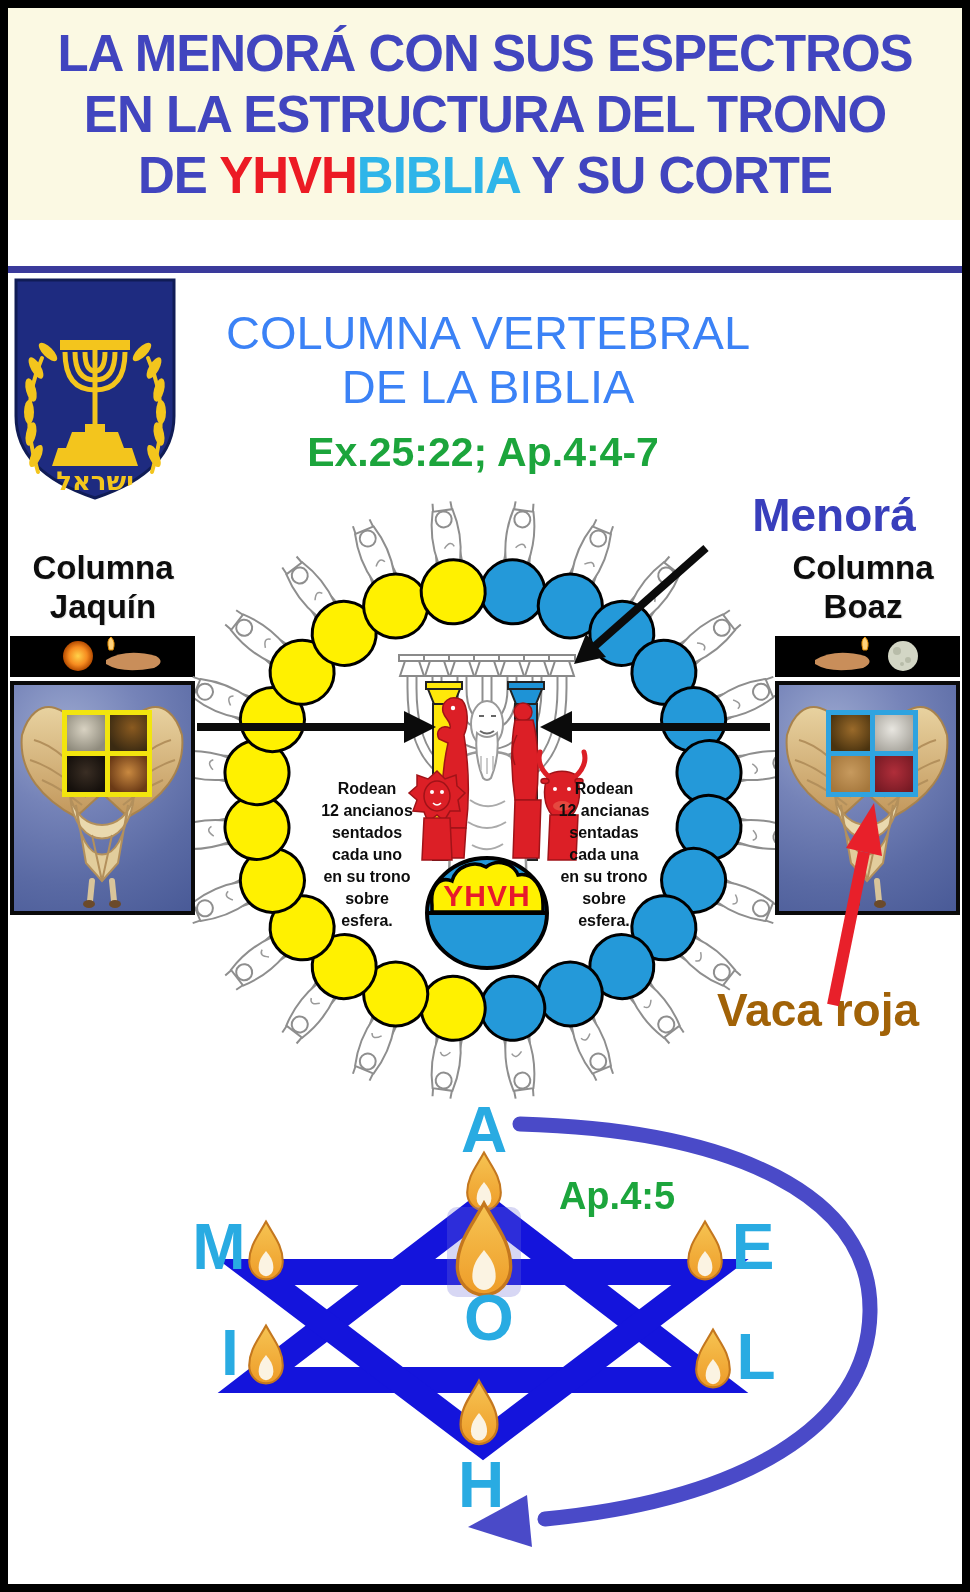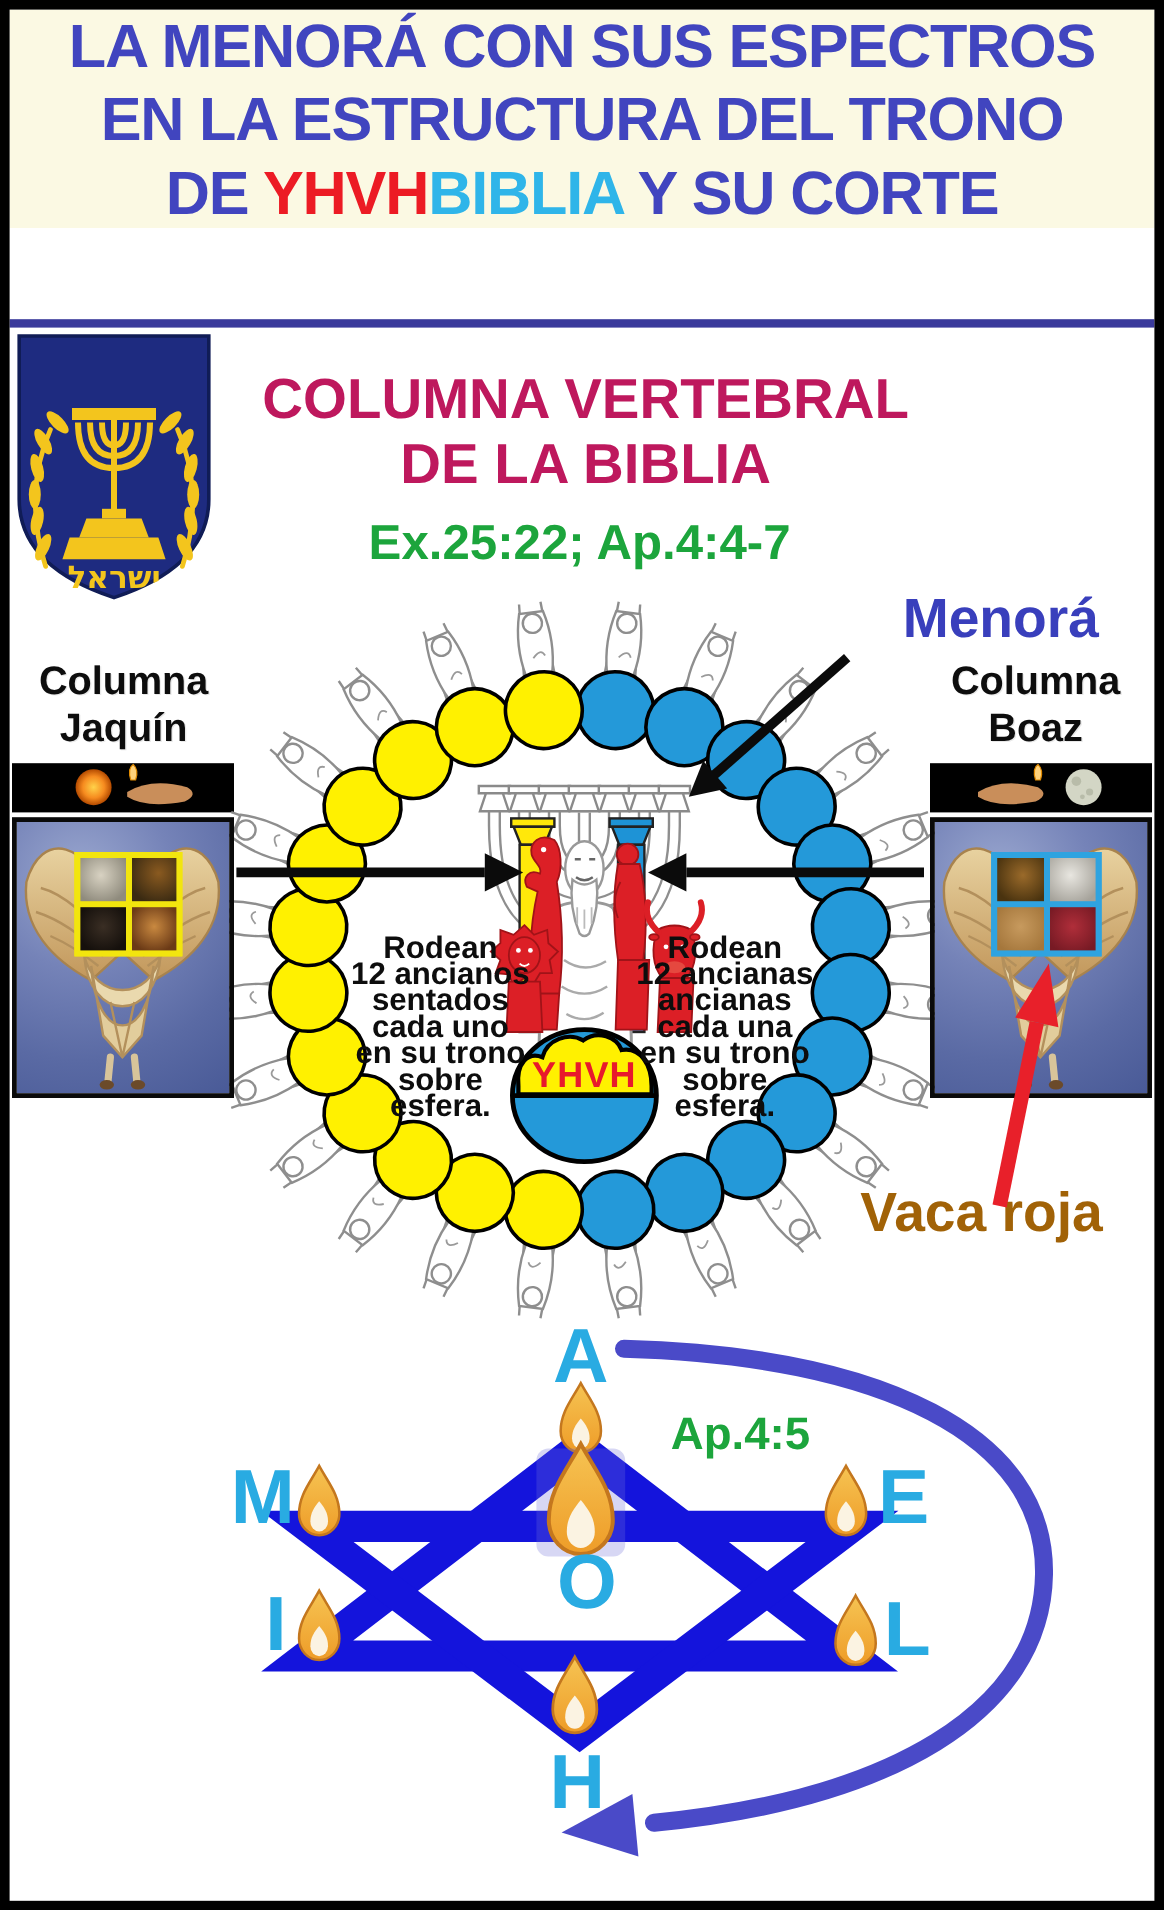--- a/index.html
+++ b/index.html
@@ -2,30 +2,30 @@
 <html><head>
 <meta charset="utf-8">
 <style>
   html,body{margin:0;padding:0;background:#666;}
   .page{position:relative;width:970px;height:1592px;background:#ffffff;overflow:hidden;
         font-family:"Liberation Sans","DejaVu Sans",sans-serif;}
   .page::after{content:"";position:absolute;inset:0;border:8px solid #000;pointer-events:none;z-index:40;}
   .abs{position:absolute;}
   .ctr{transform:translate(-50%,-50%);text-align:center;}
   
-  .header{left:8px;top:8px;width:954px;height:182px;background:#FBF9E3;z-index:1;
+  .header{left:8px;top:8px;width:954px;height:212px;background:#FBF9E3;z-index:1;
           display:flex;flex-direction:column;justify-content:center;align-items:center;}
   .title-line{font-weight:bold;font-size:51px;line-height:61px;letter-spacing:-1px;color:#4145BF;white-space:nowrap;}
   .blue-strip{left:8px;top:266px;width:954px;height:7px;background:#3A3A9B;z-index:1;}
   
-  .subtitle{font-weight:bold;font-size:47px;line-height:53px;color:#be185d;white-space:nowrap;z-index:7;}
+  .subtitle{font-weight:normal;font-size:47px;line-height:53px;color:#3b82f6;white-space:nowrap;z-index:7;}
   .refs{font-weight:bold;font-size:41px;color:#1CA53C;white-space:nowrap;z-index:7;text-align:center;}
   .menora-label{font-weight:bold;font-size:46px;color:#393FBC;z-index:7;margin-left:24px;}
   .collabel{font-weight:bold;font-size:33px;line-height:39px;color:#0d0d0d;z-index:7;text-shadow:1px 1px 0 #e8e8e8;}
-  .rodean{font-weight:bold;font-size:26px;line-height:22px;color:#0d0d0d;z-index:7;width:160px;}
+  .rodean{font-weight:bold;font-size:16px;line-height:22px;color:#0d0d0d;z-index:7;width:160px;}
   .vaca{font-weight:bold;font-size:46px;line-height:56px;color:#a16207;white-space:nowrap;z-index:7;}
   .ap45{font-weight:bold;font-size:38px;color:#1CA53C;z-index:7;}
   .star-letter{font-weight:bold;font-size:64px;color:#29ABE2;z-index:7;}
   
   .bar{width:185px;height:41px;background:#000;z-index:3;}
   
   .cherub{width:185px;height:234px;border:4px solid #0a0a0a;box-sizing:border-box;z-index:5;
           background:radial-gradient(circle at 30% 20%,#9aa7cf 0%,#7583b8 35%,#5a6aa4 70%,#495a97 100%);}
   .quad{position:absolute;display:grid;grid-template-columns:1fr 1fr;grid-template-rows:1fr 1fr;gap:5px;box-sizing:border-box;z-index:6;}
   .quad.yellow{border:5px solid #F2E50E;background:#F2E50E;}
@@ -106,21 +106,21 @@
     <div>12 ancianos</div>
     <div>sentados</div>
     <div>cada uno</div>
     <div>en su trono</div>
     <div>sobre</div>
     <div>esfera.</div>
   </div>
   <div class="abs ctr rodean" style="left:604px;top:855px;">
     <div>Rodean</div>
     <div>12 ancianas</div>
-    <div>ancianas</div>
+    <div>sentadas</div>
     <div>cada una</div>
     <div>en su trono</div>
     <div>sobre</div>
     <div>esfera.</div>
   </div>
 
   <div class="abs ctr vaca" style="left:818px;top:1010px;">Vaca roja</div>
 
   <div class="abs ctr ap45" style="left:617px;top:1196px;">Ap.4:5</div>
   <div class="abs ctr star-letter" style="left:484px;top:1130px;">A</div>

